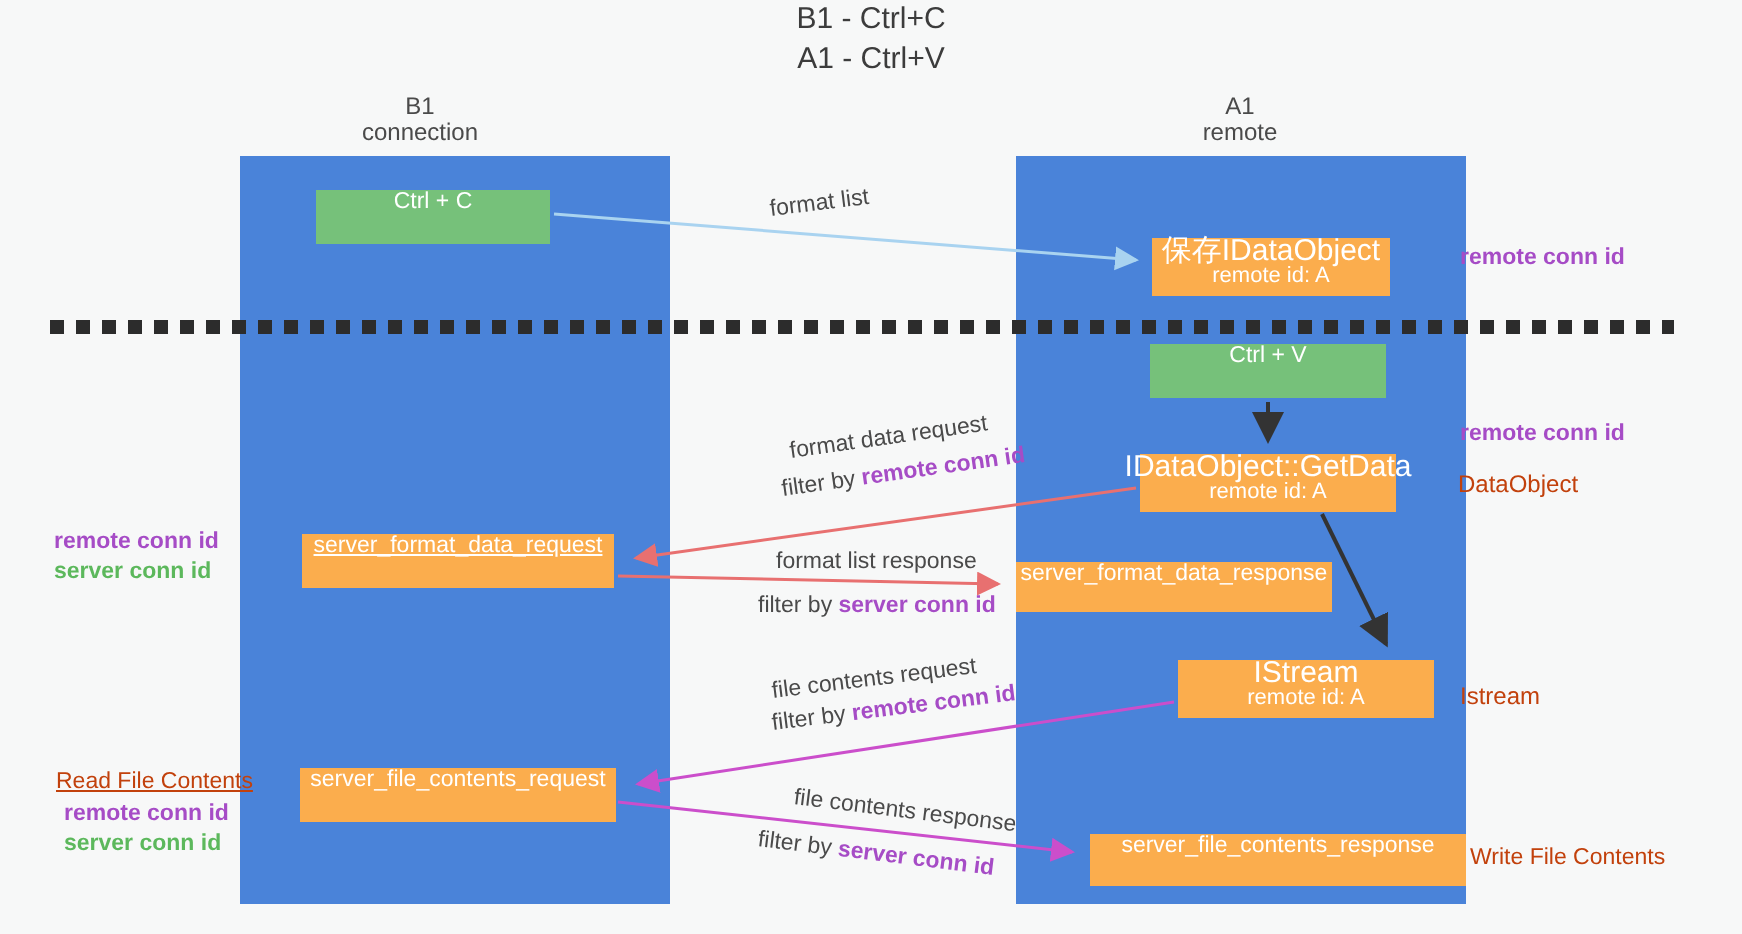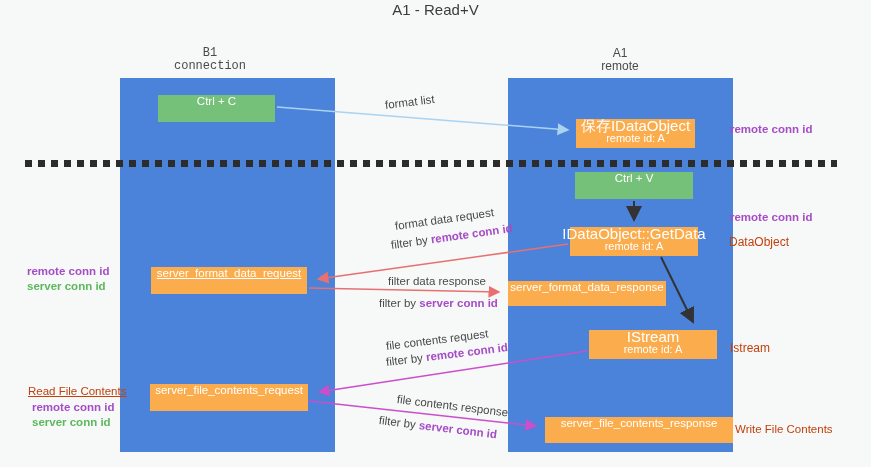--- a/index.html
+++ b/index.html
@@ -13,21 +13,21 @@
   .stage { position:absolute; inset:0; width:871px; height:467px; }
 
   .title {
     position:absolute; left:0; top:8; width:871px;
     text-align:center; font-size:15px; line-height:20px; color:#3c3c3c;
   }
   .col-header {
     position:absolute; width:120px; text-align:center;
     font-size:12px; line-height:13px; color:#4a4a4a;
   }
-  .col-header.left { left:150px; top:47px;font-family:Liberation Mono, monospace; }
+  .col-header.left { left:150px; top:47px; }
   .col-header.right { left:560px; top:47px; }
 
   .column {
     position:absolute; top:78px; height:374px; background:#4a83d9;
   }
   .column.left { left:120px; width:215px; }
   .column.right { left:508px; width:225px; }
 
   .divider {
     position:absolute; left:25px; top:160px; width:812px; height:7px;
@@ -72,21 +72,22 @@
   }
   .side-label.bold-purple { color:#a64cc6; font-weight:bold; }
   .side-label.bold-green  { color:#5cb85c; font-weight:bold; }
 </style>
 </head>
 <body>
 
 <div class="stage">
 
   <div class="title">
-    <div>A1 - Read+V</div>
+    <div>B1 - Ctrl+C</div>
+    <div>A1 - Ctrl+V</div>
   </div>
 
   <div class="col-header left">
     <div>B1</div>
     <div>connection</div>
   </div>
   <div class="col-header right">
     <div>A1</div>
     <div>remote</div>
   </div>
@@ -159,21 +160,21 @@
     <span>server_file_contents_response</span>
   </div>
 
   <div class="flow-label rot-n7" style="left:385px; top:99px;">format list</div>
 
   <div class="flow-label rot-n8" style="left:395px; top:220px;">format data request</div>
   <div class="flow-label rot-n8" style="left:391px; top:239px;">
     <span>filter by </span><span class="purple">remote conn id</span>
   </div>
 
-  <div class="flow-label" style="left:388px; top:275px;">filter data response</div>
+  <div class="flow-label" style="left:388px; top:275px;">format list response</div>
   <div class="flow-label" style="left:379px; top:297px;">
     <span>filter by </span><span class="purple">server conn id</span>
   </div>
 
   <div class="flow-label rot-n7" style="left:386px; top:340px;">file contents request</div>
   <div class="flow-label rot-n7" style="left:386px; top:356px;">
     <span>filter by </span><span class="purple">remote conn id</span>
   </div>
 
   <div class="flow-label rot-p7" style="left:397px; top:393px;">file contents response</div>

